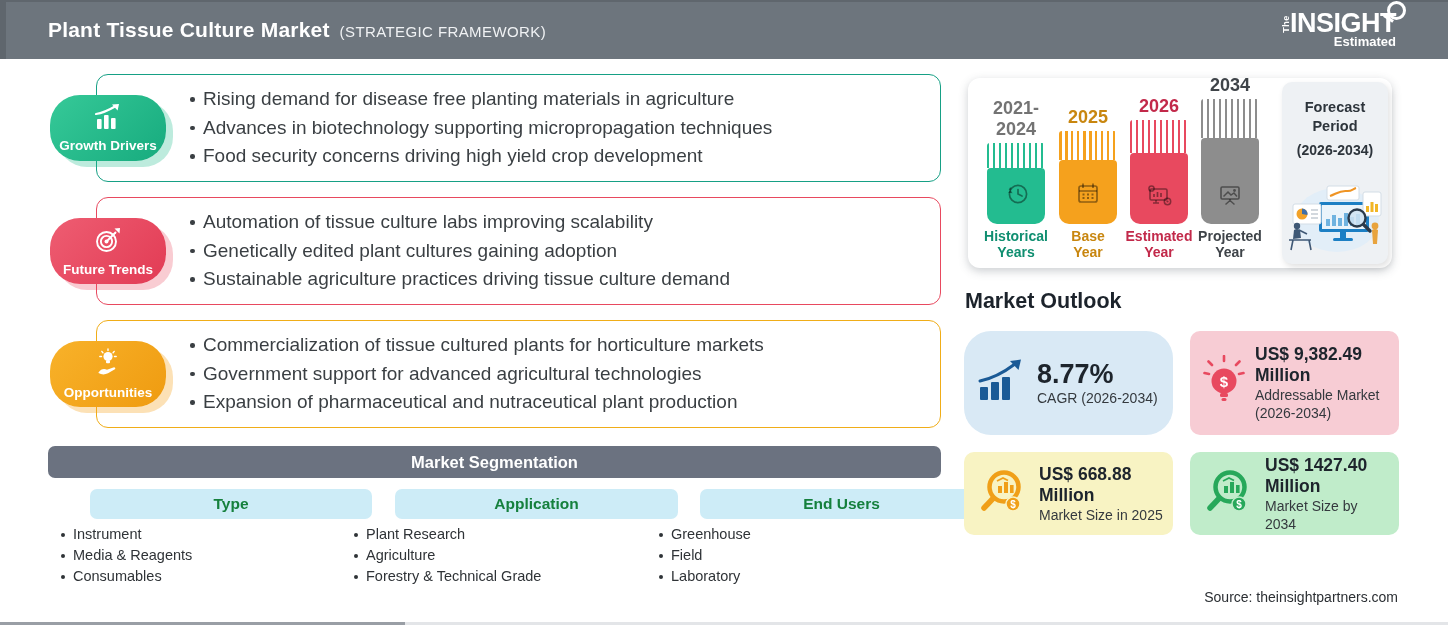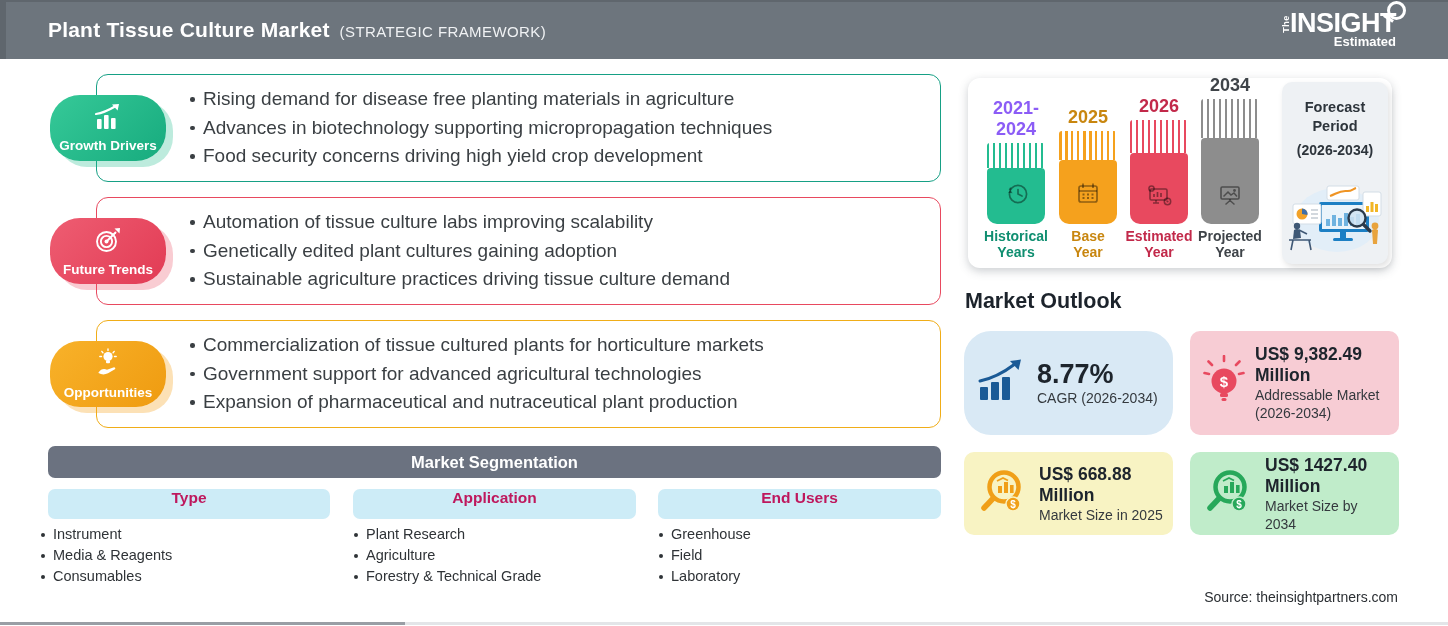--- a/index.html
+++ b/index.html
@@ -31,26 +31,26 @@
   .badge{position:absolute;left:50px;width:116px;height:66px;border-radius:30px;z-index:2;
          display:flex;flex-direction:column;align-items:center;justify-content:center;color:#fff;}
   .badge-1{top:95px;background:linear-gradient(135deg,#36c998,#17ab7e);box-shadow:7px 6px 0 rgba(35,188,144,.30);}
   .badge-2{top:218px;background:linear-gradient(135deg,#ee5d72,#e23b54);box-shadow:7px 6px 0 rgba(232,73,95,.28);}
   .badge-3{top:341px;background:linear-gradient(135deg,#f8b22a,#ef9b10);box-shadow:7px 6px 0 rgba(245,161,29,.32);}
   .badge-label{font-size:13.5px;font-weight:bold;margin-top:3px;white-space:nowrap;}
   
   .seg-bar{position:absolute;left:48px;top:446px;width:893px;height:32px;background:#6b7280;border-radius:7px;
            display:flex;align-items:center;justify-content:center;color:#fff;font-size:16.5px;font-weight:bold;}
   .seg-head{position:absolute;top:489px;height:30px;background:#cdecf7;border-radius:7px;
-            display:flex;align-items:flex-start;justify-content:center;font-size:15.5px;font-weight:bold;color:#be185d;}
+            display:flex;align-items:center;justify-content:center;font-size:15.5px;font-weight:bold;color:#15803d;margin-left:42px;}
   .seg-head-1{left:48px;width:282px;}
   .seg-head-2{left:353px;width:283px;}
   .seg-head-3{left:658px;width:283px;}
   .seg-list{position:absolute;top:524px;margin:0;padding:0;list-style:none;}
-  .seg-list-1{left:40px;}
+  .seg-list-1{left:60px;}
   .seg-list-2{left:353px;}
   .seg-list-3{left:658px;}
   .seg-list li{position:relative;font-size:14.5px;color:#2f3337;line-height:21px;padding-left:13px;}
   .seg-list li::before{content:"";position:absolute;left:1px;top:8.5px;width:4px;height:4px;border-radius:50%;background:#2f3337;}
   
   .timeline-card{position:absolute;left:968px;top:78px;width:424px;height:190px;background:#fff;border-radius:12px;
                  box-shadow:0 3px 10px rgba(70,80,90,.28);}
   .bar-group{position:absolute;top:0;bottom:0;width:72px;text-align:center;}
   .bg-1{left:12px;}  .bg-2{left:84px;}  .bg-3{left:155px;}  .bg-4{left:226px;}
   .year-label{position:absolute;left:0;width:100%;font-size:18px;font-weight:bold;}
@@ -190,21 +190,21 @@
   </ul>
   <ul class="seg-list seg-list-3">
     <li>Greenhouse</li>
     <li>Field</li>
     <li>Laboratory</li>
   </ul>
 
   <div class="timeline-card">
 
     <div class="bar-group bg-1">
-      <span class="year-label" style="color: #8b5cf6;">2021-2024</span>
+      <span class="year-label" style="color: #737373;">2021-2024</span>
       <div class="bar">
         <div class="bar-stripes st-1"></div>
         <div class="bar-solid so-1" style="background: rgb(35, 188, 144);">
           <span class="bar-icon">
             <svg width="32" height="30" viewBox="0 0 32 30">
               <circle cx="18" cy="15" r="8.6" fill="none" stroke="rgba(0,0,0,0.42)" stroke-width="1.7"></circle>
               <path d="M18 10.5 L18 15 L22 17" fill="none" stroke="rgba(0,0,0,0.42)" stroke-width="1.7" stroke-linecap="round"></path>
               <path d="M9.5 11 a9.5 9.5 0 0 1 2.6 -3.6" fill="none" stroke="rgba(0,0,0,0.42)" stroke-width="1.7" stroke-dasharray="2.6 2.4"></path>
               <path d="M8 13.8 L10.6 11.2 L12.6 14.2 Z" fill="rgba(0,0,0,0.42)"></path>
             </svg>

